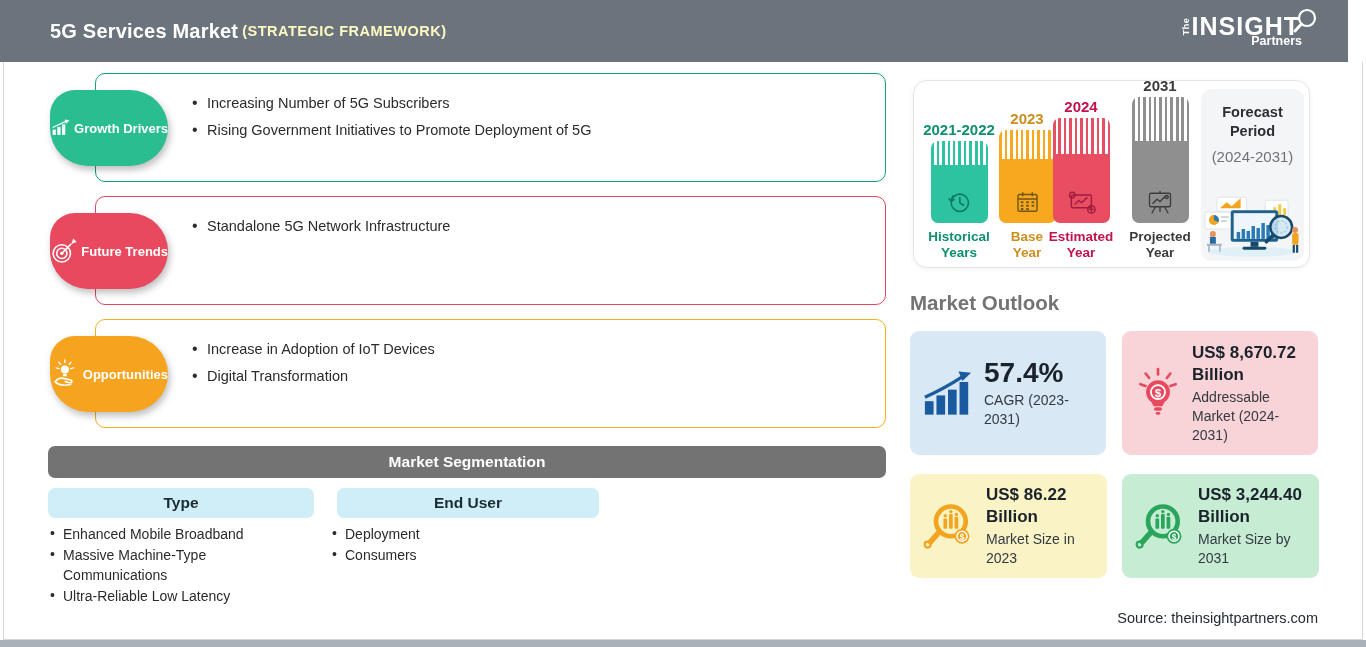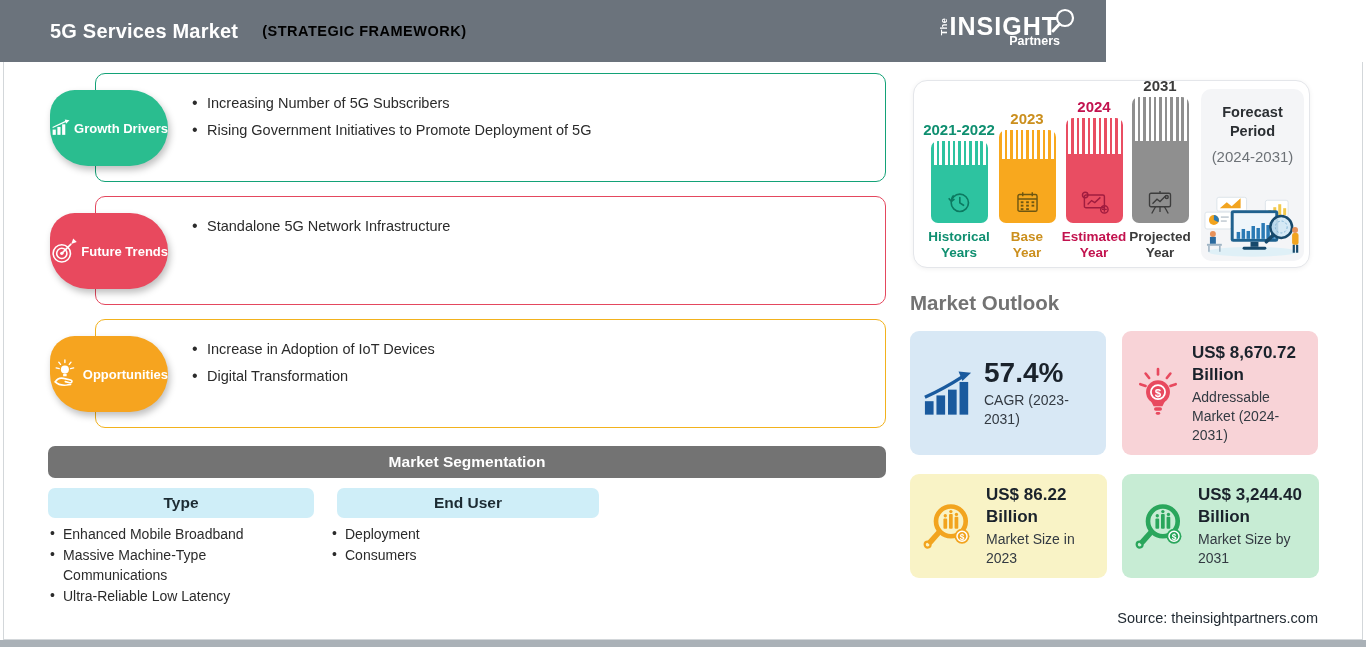--- a/index.html
+++ b/index.html
@@ -1,23 +1,23 @@
 <!DOCTYPE html>
 <html><head>
 <meta charset="utf-8">
 <style>
   html,body{margin:0;padding:0;background:#fff;}
   .page{position:relative;width:1366px;height:647px;background:#ffffff;overflow:hidden;
         font-family:"Liberation Sans",sans-serif;color:#2b2b2b;}
 
   
-  .topbar{position:absolute;left:0;top:0;width:1106px;height:62px;background:#6b737c;
+  .topbar{position:absolute;left:0;top:0;width:1348px;height:62px;background:#6b737c;
           display:flex;align-items:center;padding:0 30px 0 50px;box-sizing:border-box;}
   .topbar-title{color:#fff;font-size:20px;font-weight:bold;letter-spacing:.2px;}
-  .topbar-sub{color:#000000;font-size:14.5px;font-weight:600;margin-left:24px;letter-spacing:.5px;}
+  .topbar-sub{color:#fef9c3;font-size:14.5px;font-weight:600;margin-left:4px;letter-spacing:.5px;}
   .logo{margin-left:auto;display:flex;flex-direction:column;align-items:flex-end;color:#fff;line-height:1;}
   .logo-top{display:flex;align-items:center;}
   .logo-the{font-size:9px;font-weight:bold;transform:rotate(-90deg);letter-spacing:.5px;margin-right:-4px;}
   .logo-insight{font-size:25px;font-weight:bold;letter-spacing:1px;}
   .logo-mag{margin-left:-8px;margin-top:-12px;}
   .logo-partners{font-size:12.5px;font-weight:bold;margin-top:-4px;margin-right:16px;}
 
   
   .frame{position:absolute;left:3px;right:3px;top:62px;bottom:7px;border:1px solid #d3d7da;border-top:none;pointer-events:none;}
   .bottom-strip{position:absolute;left:0;right:0;bottom:0;height:7px;background:#aab1b7;}
@@ -212,21 +212,21 @@
                 <rect x="22.1" y="19.8" width="3.4" height="2.4"></rect>
               <rect x="8.5" y="24.1" width="3.4" height="2.4"></rect>
                 <rect x="15.3" y="24.1" width="3.4" height="2.4"></rect>
             </g>
           </svg>
         </div>
       </div>
       <div class="blabel" style="color:#cb8f1d;">Base<br>Year</div>
     </div>
 
-    <div class="bgroup" style="left:148px;">
+    <div class="bgroup" style="left:135px;">
       <div class="byear" style="color:#c2124e;">2024</div>
       <div class="tl-bar" style="--c:#e94d62;height:105px;">
         <div class="tl-stripes" style="height:36px;"></div>
         <div class="tl-solid">
           <svg width="32" height="26" viewBox="0 0 40 32">
             <g stroke="#a01c3f" stroke-width="1.8" fill="none">
               <rect x="8" y="6" width="25" height="16" rx="2"></rect>
               <path d="M12 18 l5 -5 4 2.5 7 -6.5"></path>
               <circle cx="9" cy="6" r="3.4"></circle>
               <circle cx="33" cy="24" r="4.6"></circle>

